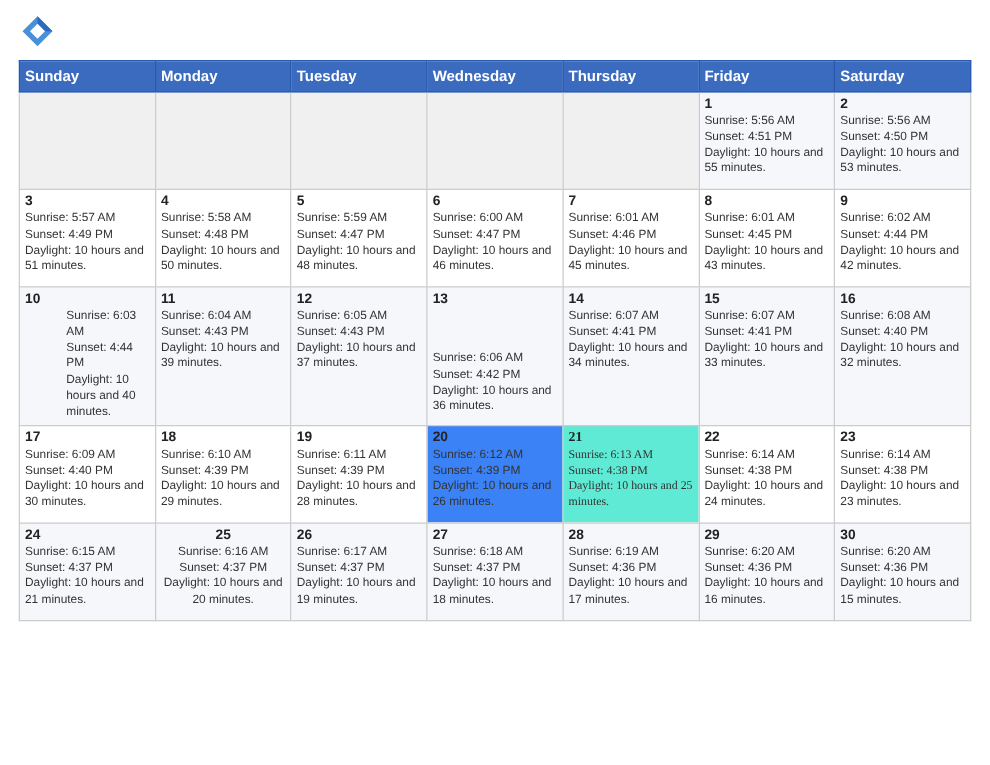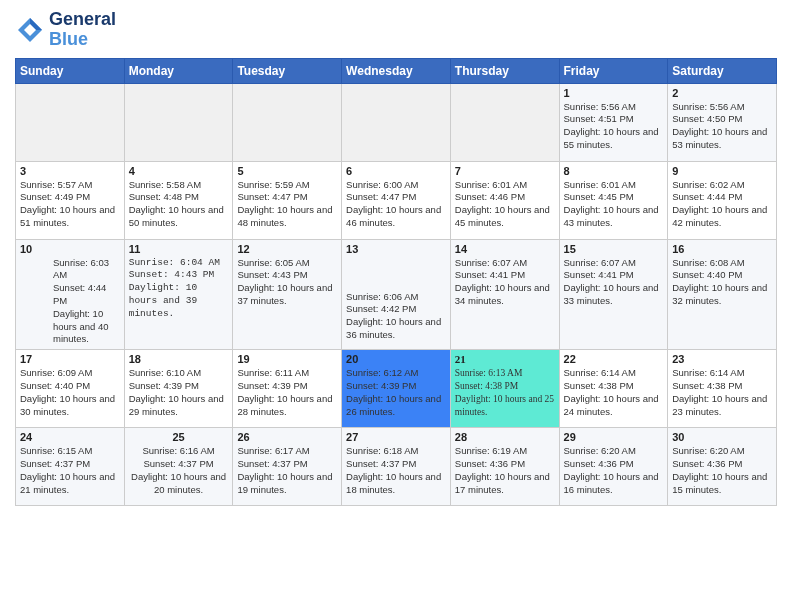--- a/index.html
+++ b/index.html
@@ -111,24 +111,20 @@
 <body>
 
 <div class="page">
   <div class="header">
     <div class="logo">
       <svg class="logo-icon" viewBox="0 0 40 40">
         <polygon points="20,4 36,20 20,36 4,20" fill="#4a90d9"></polygon>
         <polygon points="20,4 36,20 28,20 20,12" fill="#2a6abf"></polygon>
         <polygon points="20,12 28,20 20,28 12,20" fill="#fff"></polygon>
       </svg>
-      <div>
-        <div style="font-size:18px;font-weight:bold;color:#1a3a6c;line-height:1.1;">General</div>
-        <div style="font-size:18px;font-weight:bold;color:#4a90d9;line-height:1.1;">Blue</div>
-      </div>
     </div>
     <div class="title-block">
       <div class="month-title"></div>
       <div class="subtitle"></div>
     </div>
   </div>
 
   <table>
     <thead>
       <tr>
@@ -207,21 +203,21 @@
         </tr>
         <tr>
           <td style="background: rgb(245, 247, 250);">
             <span class="day-number">10</span>
             <div class="day-info" style="white-space: pre-line; margin-left: 33px;">Sunrise: 6:03 AM
 Sunset: 4:44 PM
 Daylight: 10 hours and 40 minutes.</div>
           </td>
           <td style="background: rgb(245, 247, 250);">
             <span class="day-number">11</span>
-            <div class="day-info" style="white-space: pre-line; font-family: Liberation Mono, monospace;">Sunrise: 6:04 AM
+            <div class="day-info" style="white-space: pre-line;">Sunrise: 6:04 AM
 Sunset: 4:43 PM
 Daylight: 10 hours and 39 minutes.</div>
           </td>
           <td style="background: rgb(245, 247, 250);">
             <span class="day-number">12</span>
             <div class="day-info" style="white-space: pre-line;">Sunrise: 6:05 AM
 Sunset: 4:43 PM
 Daylight: 10 hours and 37 minutes.</div>
           </td>
           <td style="background: rgb(245, 247, 250);">

